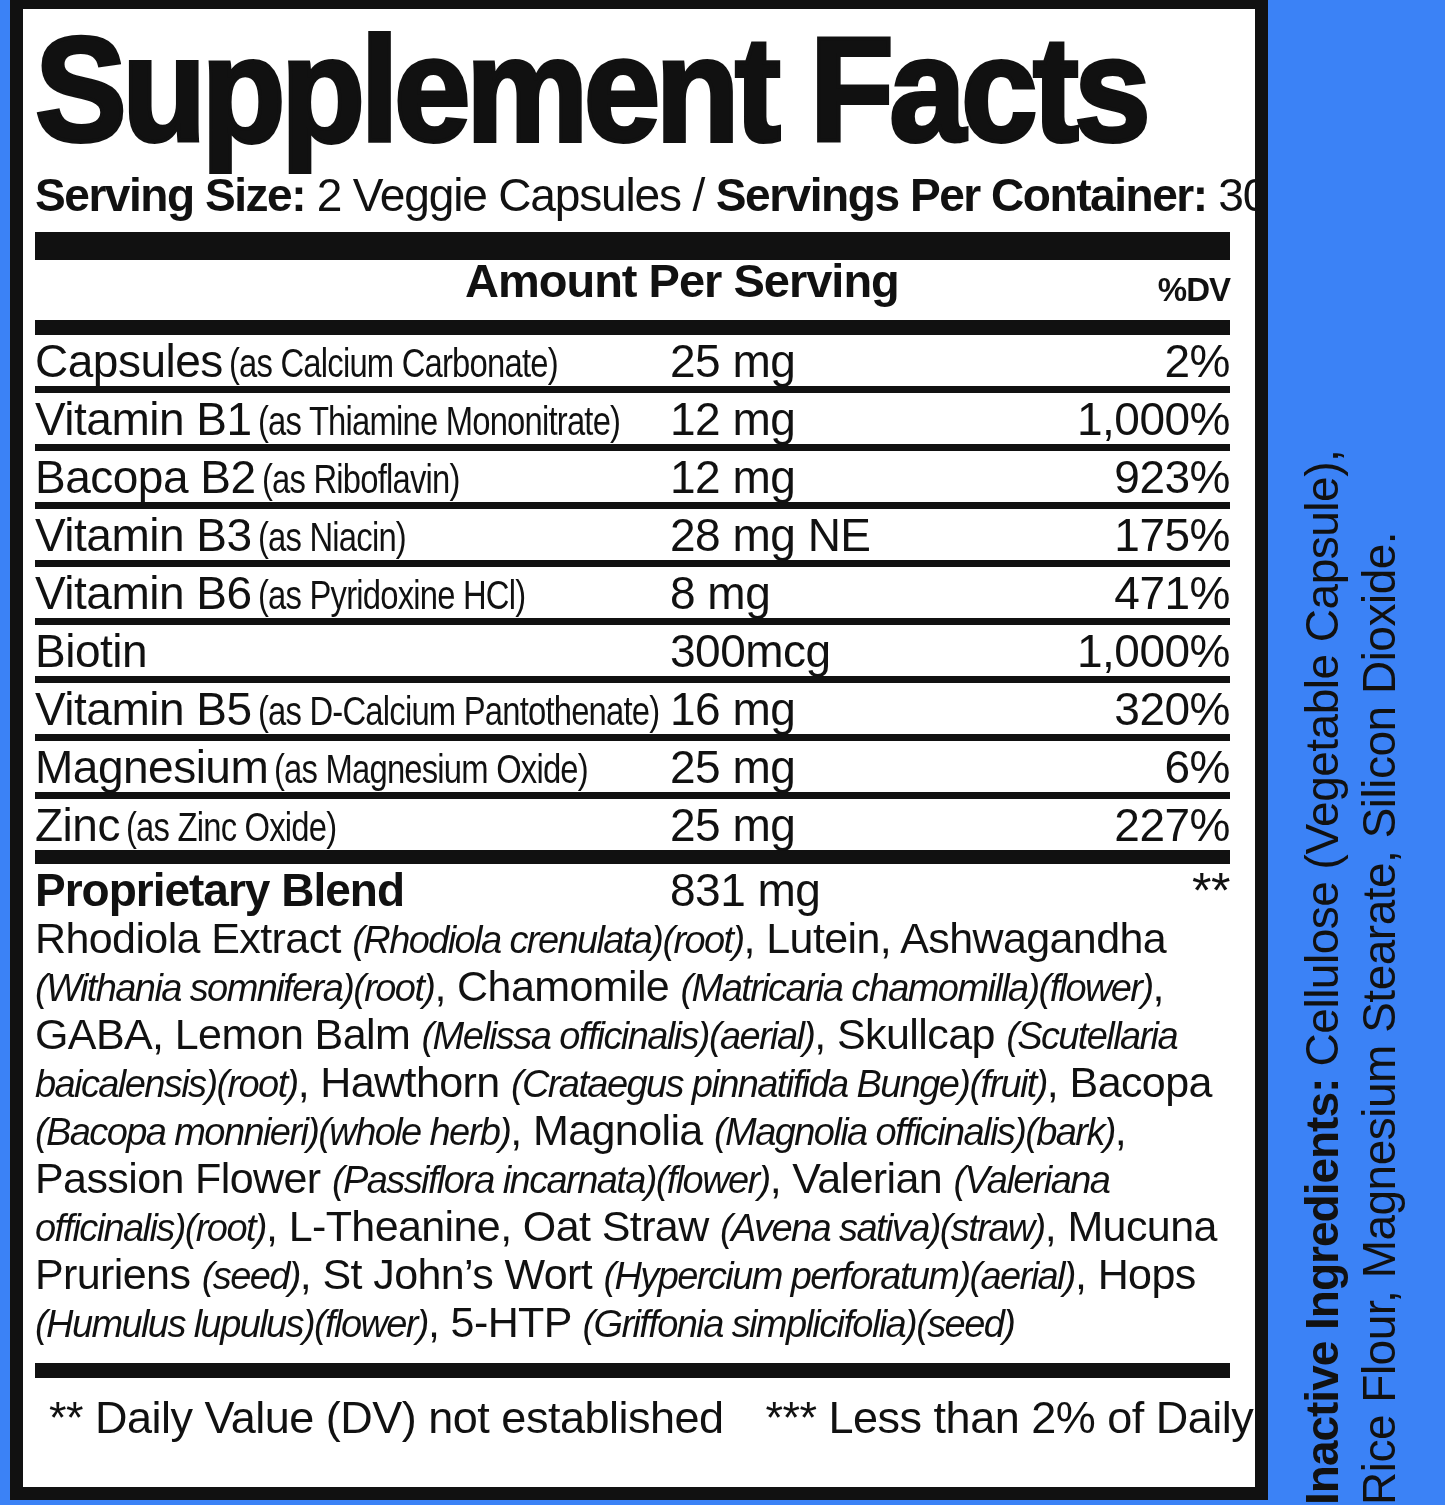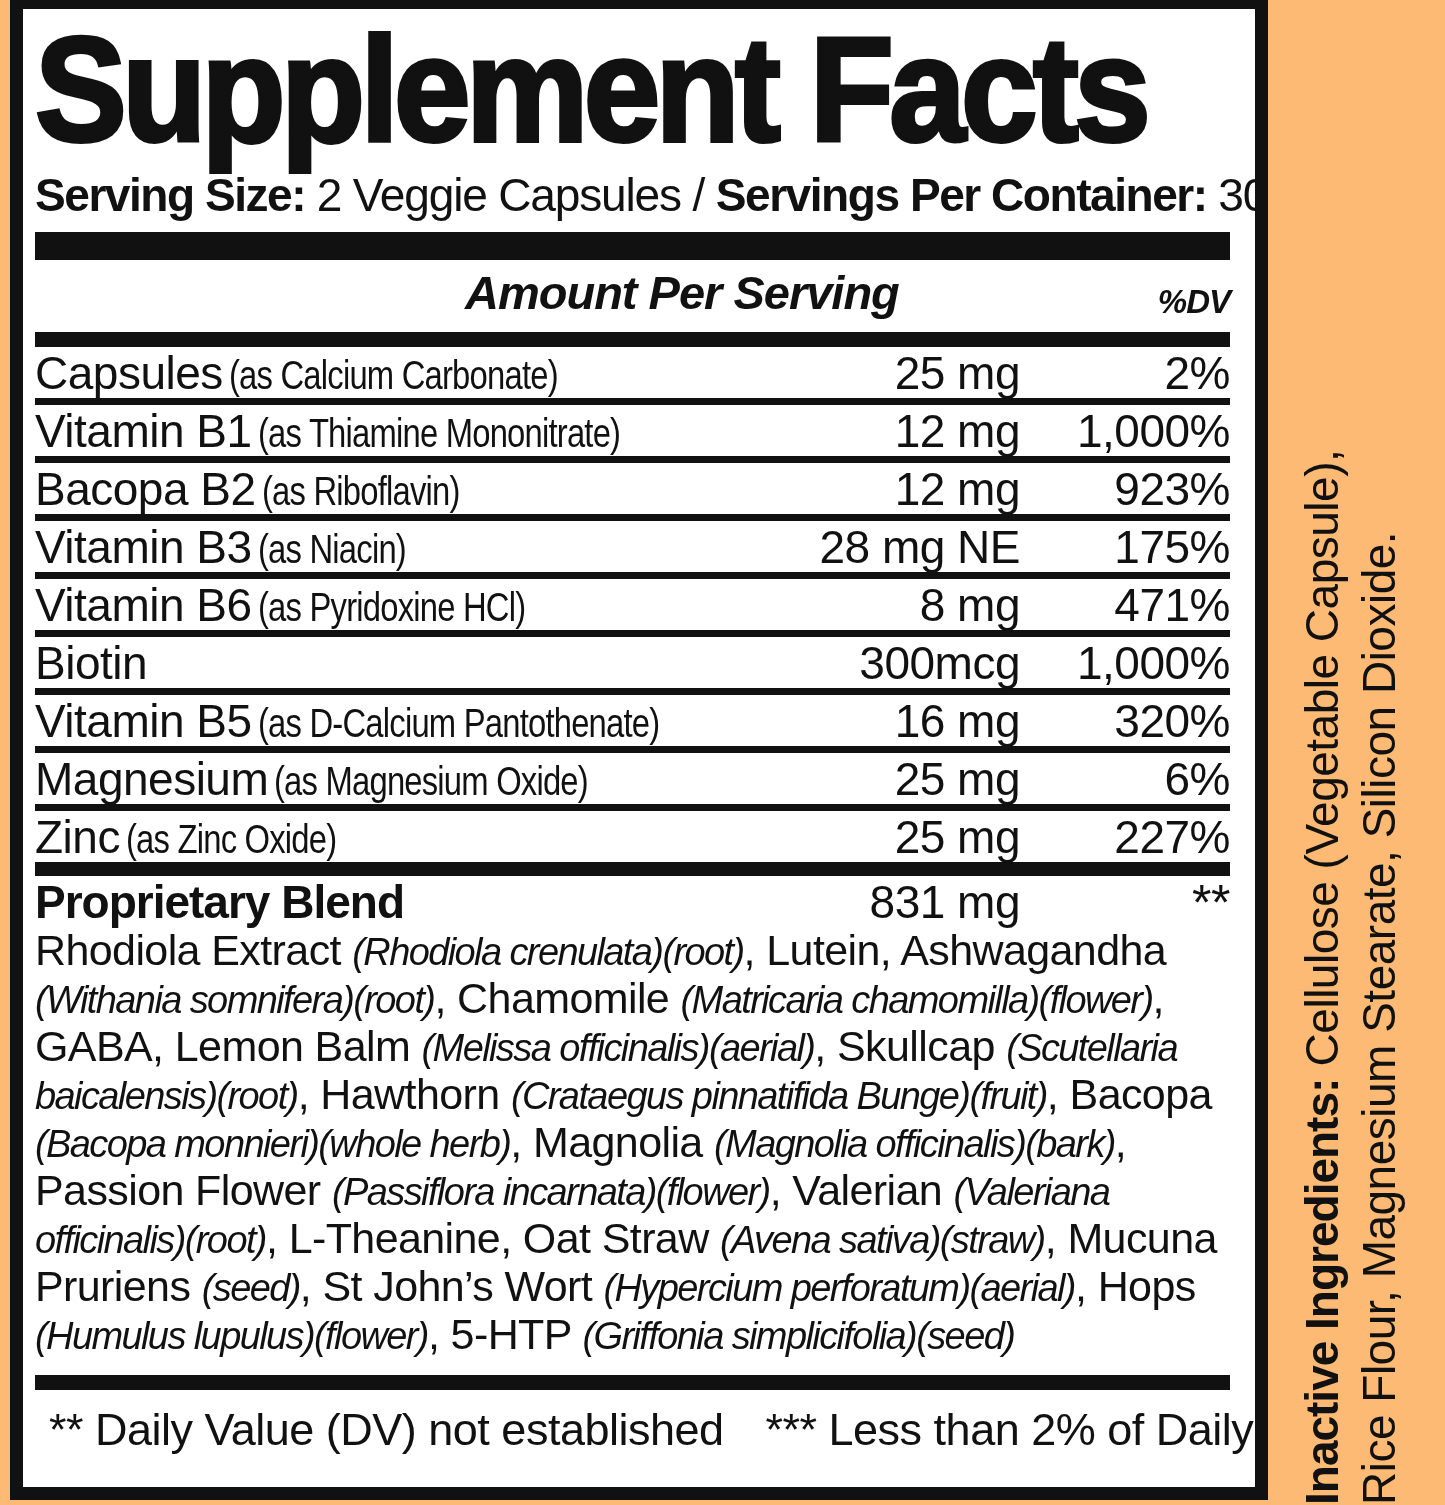--- a/index.html
+++ b/index.html
@@ -1,45 +1,45 @@
 <!DOCTYPE html>
 <html><head>
 <meta charset="utf-8">
 <style>
   * { margin:0; padding:0; box-sizing:border-box; }
   html,body { width:1445px; height:1505px; background:#fff; color:#111;
               font-family:"Liberation Sans", sans-serif; overflow:hidden; }
-  .stage { position:relative; width:1445px; height:1505px; background:#fdba74; }
+  .stage { position:relative; width:1445px; height:1505px; background:#3b82f6; }
 
   
   .panel { position:absolute; left:10px; top:-4px; width:1258px; height:1504px;
            border:13px solid #111; background:#fff; padding:0 25px 0 12px; overflow:hidden; }
 
   .title { font-weight:bold; font-size:148px; line-height:150px; letter-spacing:-5px;
            white-space:nowrap; transform:scaleX(0.93); transform-origin:left center;
            -webkit-text-stroke:4px #111; margin-top:6px; }
 
   .serving { font-size:47px; line-height:56px; white-space:nowrap; letter-spacing:-1.2px;
              transform:scaleX(0.98); transform-origin:left center; margin-top:2px; }
   .serving b { letter-spacing:-1.5px; }
 
   .bar-thick { height:28px; background:#111; margin-top:9px; }
   .bar-mid   { height:15px; background:#111; }
 
-  .hdr { position:relative; height:72px;font-style:italic; }
+  .hdr { position:relative; height:60px; }
   .hdr .h-amount { position:absolute; left:430px; bottom:12px; font-weight:bold;
                    font-size:47px; letter-spacing:-1px; }
   .hdr .h-dv { position:absolute; right:0; bottom:11px; font-weight:bold;
                font-size:33px; letter-spacing:-1px; }
 
   .row { display:flex; align-items:center; height:51px; white-space:nowrap; }
   .row .name { flex:1 1 auto; font-size:46px; letter-spacing:-0.5px; min-width:0; }
   .row .form { display:inline-block; font-size:41px; letter-spacing:-1px;
                transform:scaleX(0.8); transform-origin:left center; margin-left:6px; }
-  .row .amt  { flex:0 0 350px; text-align:right; font-size:46px; letter-spacing:-0.5px; }
+  .row .amt  { flex:0 0 350px; text-align:left; font-size:46px; letter-spacing:-0.5px; }
   .row .dv   { flex:0 0 210px; text-align:right; font-size:46px; letter-spacing:-0.5px; }
   .row .dv.stars { align-self:flex-start; line-height:0.95; padding-top:4px; font-size:50px; }
   .row.bold .name { font-weight:bold; letter-spacing:-1px; }
   .row.bold .amt  { font-weight:normal; }
 
   .sep { height:2px; background:#fff; border-top:5px solid #111; border-bottom:2px solid #111; }
 
   .blend { font-size:43px; line-height:46px; letter-spacing:-0.6px;
            text-align:left; }
   .blend .lat { font-style:italic; font-size:38px; letter-spacing:-1.6px; }

